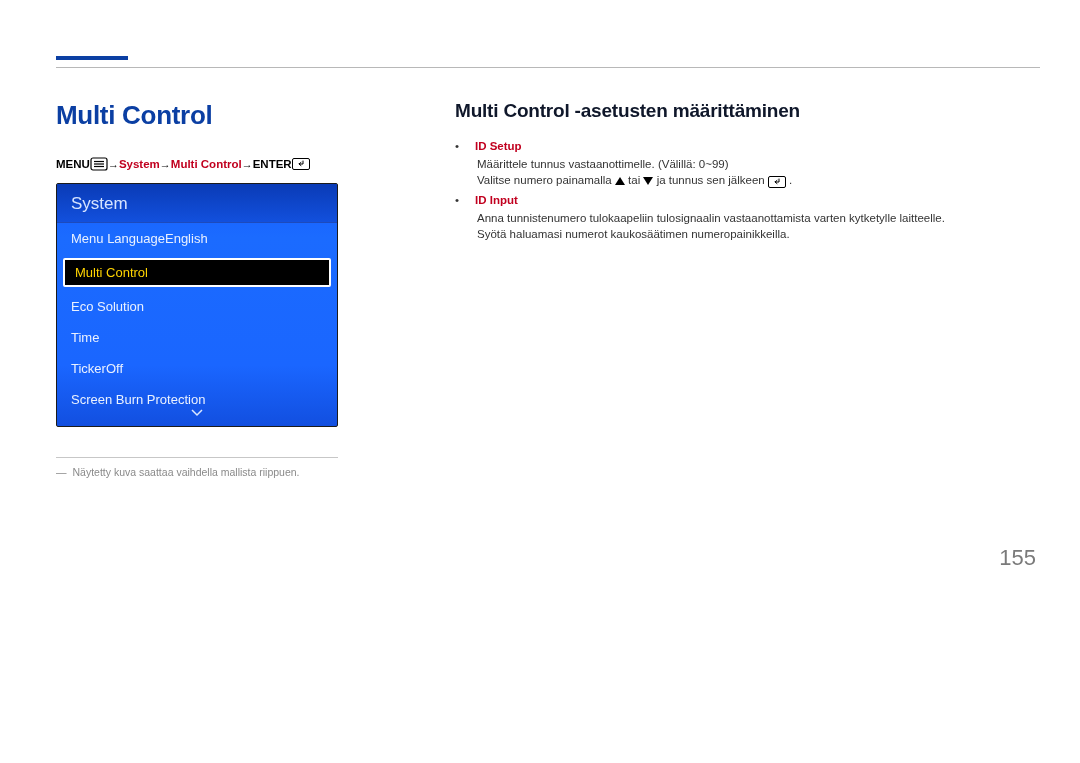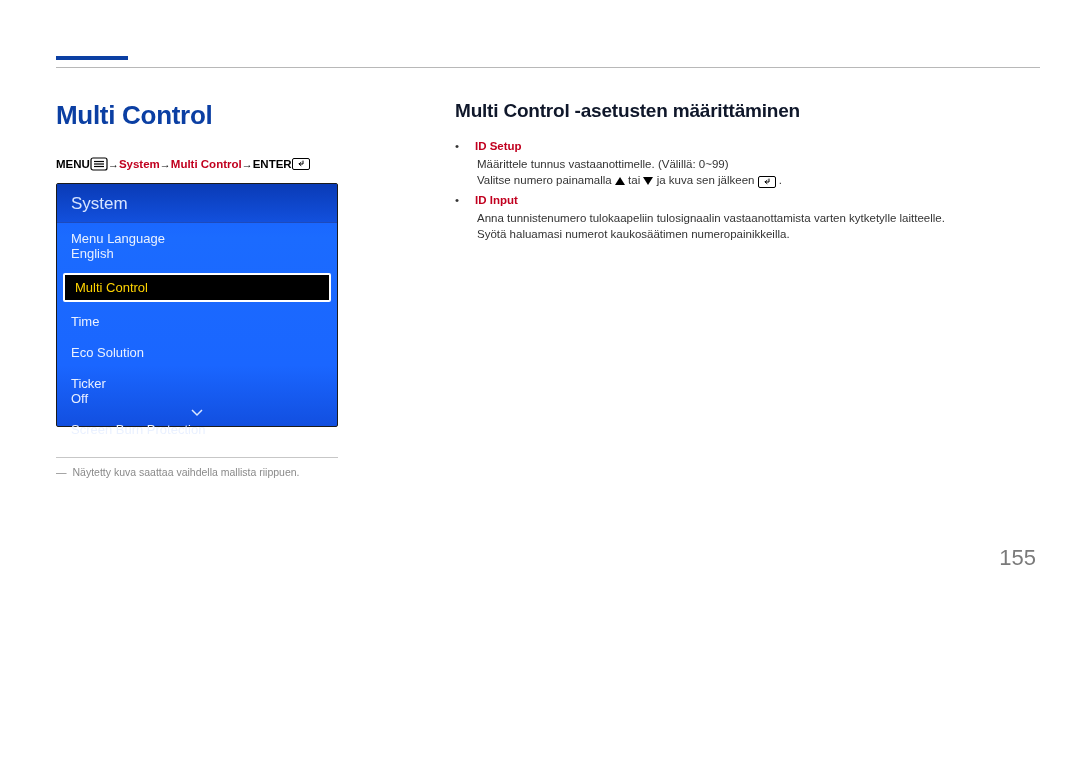--- a/index.html
+++ b/index.html
@@ -48,24 +48,23 @@
   .panel-header {
     padding: 10px 14px 8px;
     background: linear-gradient(180deg,#0a3bb6 0%, #1250dd 100%);
     font-size: 17px;
     font-weight: 400;
     color: #d7e4ff;
     border-bottom: 1px solid rgba(255,255,255,0.08);
   }
   .panel-rows { padding: 0; }
   .row {
-    display:flex; justify-content:flex-end;
+    display:flex; justify-content:flex-start;
     padding: 8px 14px;
     color:#eaf1ff;
-    flex-direction:column;
   }
   .row.selected-wrap {
     padding: 4px 6px;
   }
   .row-selected {
     background: #000; color:#ffd400;
     border: 2px solid #fff;
     border-radius: 2px;
     width: 100%;
     padding: 5px 10px;
@@ -165,25 +164,25 @@
           <span class="row-value">English</span>
         </div>
 
         <div class="row selected-wrap">
           <div class="row-selected">
             <span>Multi Control</span>
           </div>
         </div>
 
         <div class="row">
+          <span class="row-label">Eco Solution</span>
+        </div>
+
+        <div class="row">
           <span class="row-label">Time</span>
-        </div>
-
-        <div class="row">
-          <span class="row-label">Eco Solution</span>
         </div>
 
         <div class="row">
           <span class="row-label">Ticker</span>
           <span class="row-value">Off</span>
         </div>
 
         <div class="row">
           <span class="row-label">Screen Burn Protection</span>
         </div>
@@ -214,21 +213,21 @@
           <span class="bullet">•</span>
           <span class="blist-label">ID Setup</span>
         </div>
         <div class="blist-body">
           <div>Määrittele tunnus vastaanottimelle. (Välillä: 0~99)</div>
           <div>
             <span>Valitse numero painamalla </span>
             <span class="tri-up"></span>
             <span> tai </span>
             <span class="tri-down"></span>
-            <span> ja kuva sen jälkeen </span>
+            <span> ja tunnus sen jälkeen </span>
             <span class="enter-box">
               <svg viewBox="0 0 10 8">
                   <path d="M7 1 v3 H3 l2 -1.6 M3 4 l2 1.6" fill="none" stroke="#000" stroke-width="1" stroke-linecap="round" stroke-linejoin="round"></path>
                 </svg>
             </span>
             <span>.</span>
           </div>
         </div>
       </div>
 

